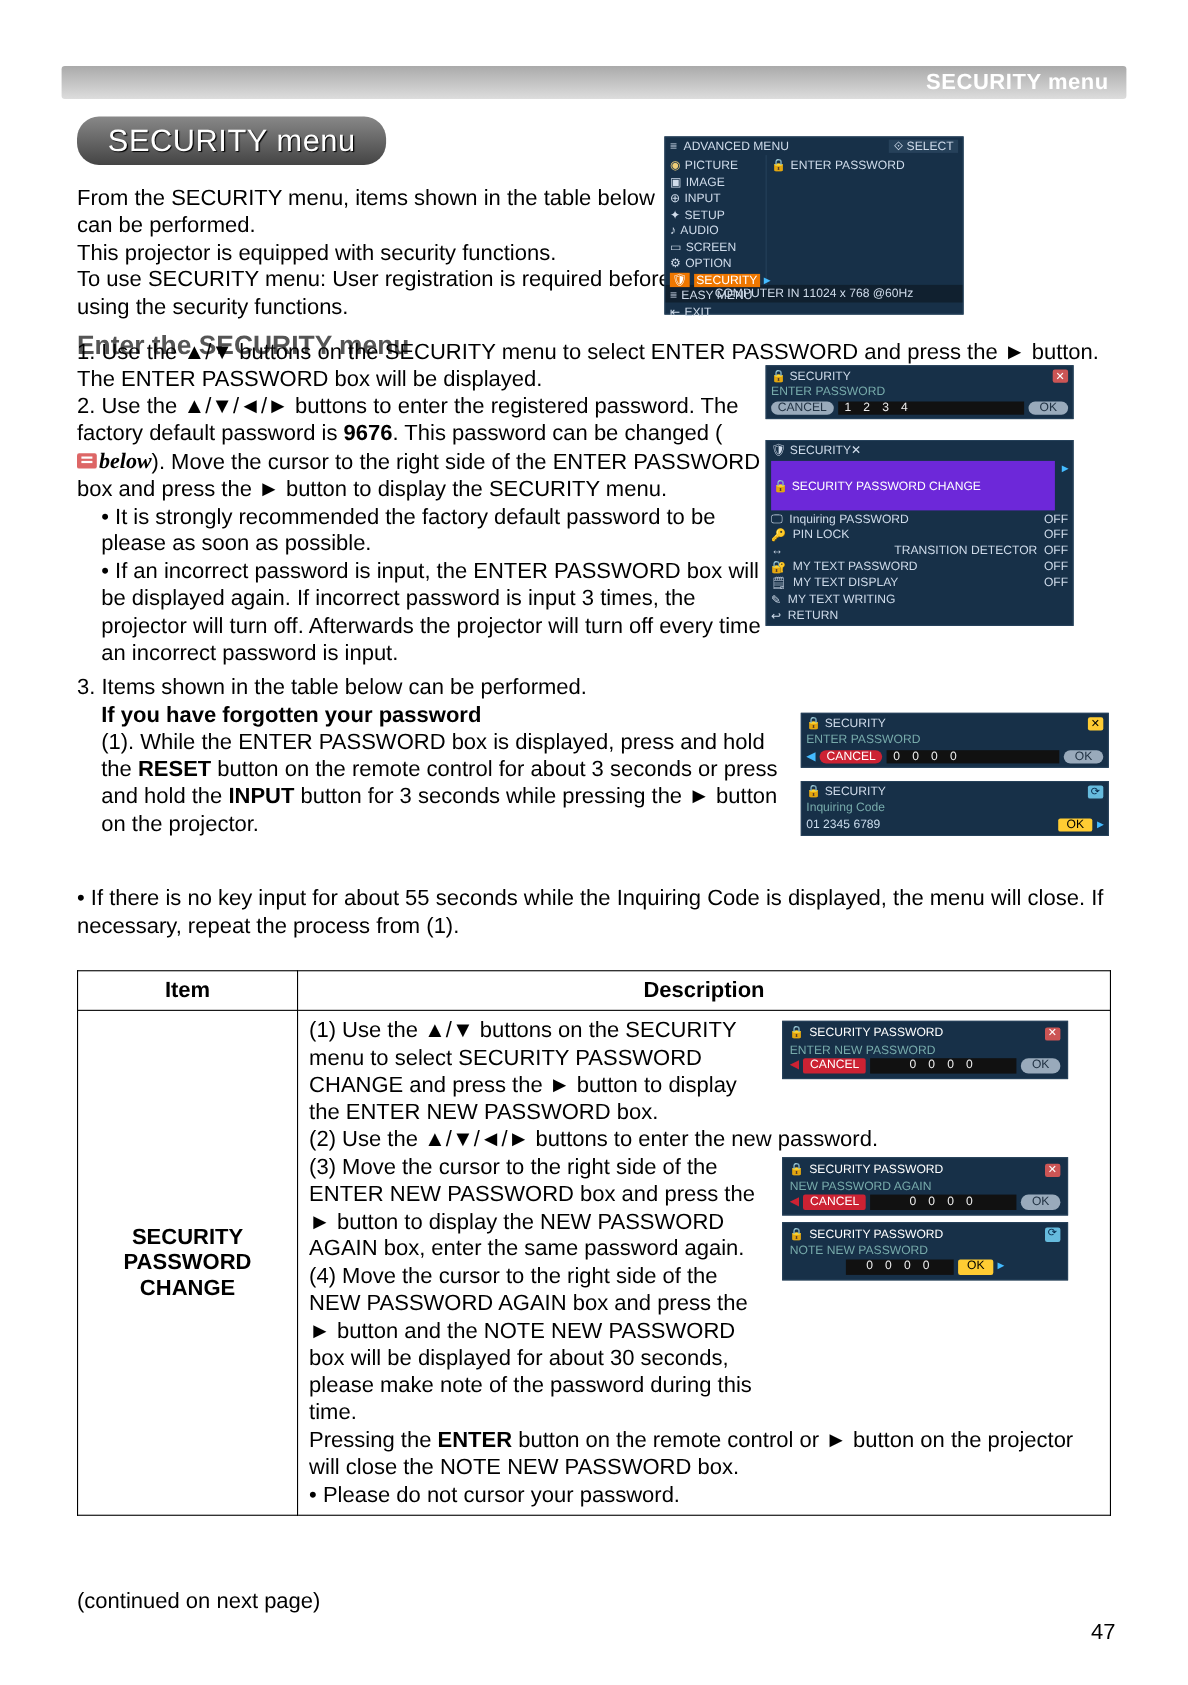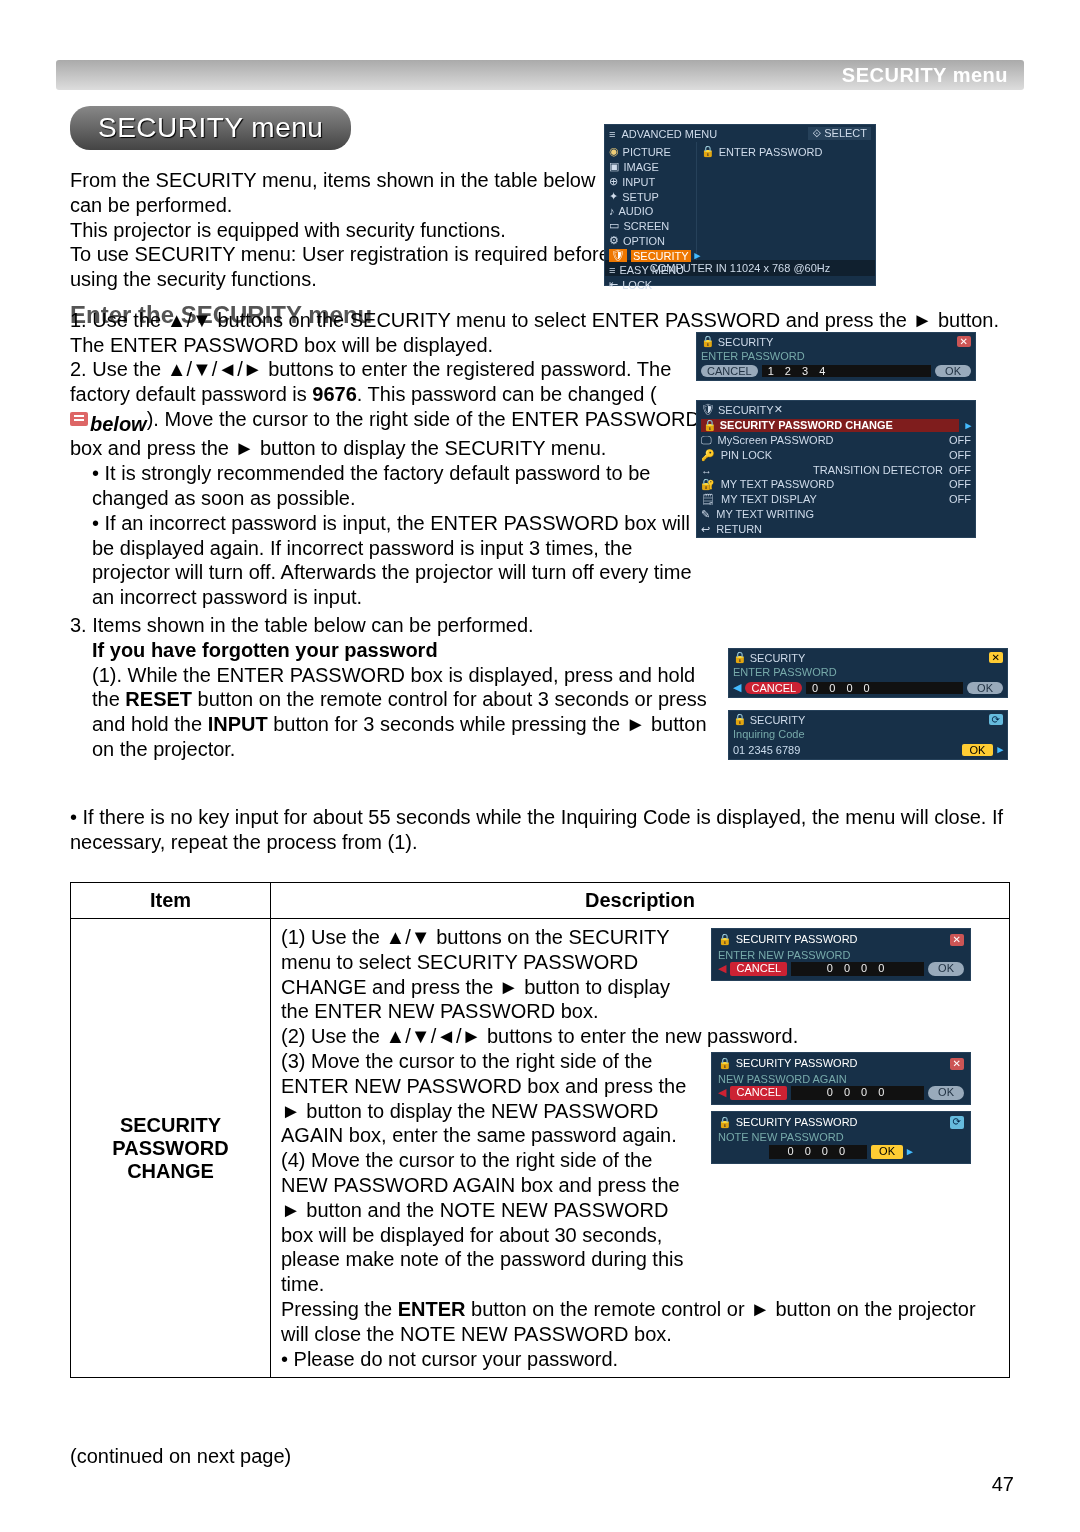--- a/index.html
+++ b/index.html
@@ -49,21 +49,21 @@
     line-height: 1.24;
   }
   .heading2 {
     font-weight: bold;
     color: #555;
     font-size: 24px;
     margin-top: 8px;
     margin-bottom: 4px;
   }
   .indent1 { padding-left: 22px; }
-  .cross-ref { display:inline-flex; align-items:flex-start; }
+  .cross-ref { display:inline-flex; align-items:center;font-family:Liberation Serif, serif; }
   .book-icon {
     display:inline-block; width:18px; height:14px;
     background: linear-gradient(#d66,#d66);
     border-radius:2px; margin-right:2px; position:relative;
   }
   .book-icon:before{content:""; position:absolute; left:4px; top:3px; width:10px; height:2px; background:#fff;}
   .book-icon:after{content:""; position:absolute; left:4px; top:7px; width:10px; height:2px; background:#fff;}
   .section3 {
     position: absolute;
     left: 70px; top: 613px; width: 920px;
@@ -127,21 +127,21 @@
   .fig2 { position:absolute; width:280px; background:#173048; color:#cfdbea; font-size:11px; border:1px solid #26415a;}
   .fig2 .hdr { display:flex; align-items:center; padding:2px 4px;}
   .fig2 .row2 { display:flex; align-items:center; gap:4px; padding:3px 4px;}
   .fig2 .cancel { background:#9ab; color:#234; padding:0 6px; border-radius:8px;}
   .fig2 .ok { background:#9ab; color:#234; padding:0 10px; border-radius:8px;}
   .fig2 .dig { background:#111; color:#eee; letter-spacing:4px; padding:0 6px; flex:1; text-align:left;}
   .fig2 .close-x { margin-left:auto; background:#c55; color:#fff; padding:0 3px; border-radius:2px; font-size:10px;}
   .fig3 { position:absolute; width:280px; background:#173048; color:#cfdbea; font-size:11px; border:1px solid #26415a;}
   .fig3 .hdr { display:flex; align-items:center; padding:2px 4px;}
   .fig3 .menu-row { display:flex; padding:1px 4px; gap:6px;}
-  .fig3 .top-row { background:#7f1d1d; color:#fff; padding:0 2px;font-weight:bold;}
+  .fig3 .top-row { background:#6d28d9; color:#fff; padding:16px 2px;}
   .chev { color:#4bf; font-weight:bold;}
   .lock-icon { color:#ec7; }
   .arrow-icon { color:#4bf;}
   .forgot-figs { position:absolute; right:72px; top:648px; width:280px;}
   .yellow-ok { color:#000; background:#fc3; padding:0 8px; border-radius:2px;}
   .sig-icon { color:#c23; }
 </style>
 </head>
 <body>
 
@@ -162,21 +162,21 @@
   <div><span>1. Use the ▲/▼ buttons on the SECURITY menu to select ENTER PASSWORD and press the ► button. The ENTER PASSWORD box will be displayed.</span></div>
 </div>
 
 <div style="position:absolute; left:70px; top:357px; width:630px; font-size:20px; line-height:1.24;">
   <div>
     <span>2. Use the ▲/▼/◄/► buttons to enter the registered password. The factory default password is </span><b>9676</b><span>. This password can be changed (</span><span class="cross-ref">
         <span class="book-icon"></span>
         <b><i>below</i></b>
       </span><span>). Move the cursor to the right side of the ENTER PASSWORD box and press the ► button to display the SECURITY menu.</span>
   </div>
-  <div class="indent1">• It is strongly recommended the factory default password to be changed as soon as possible.</div>
+  <div class="indent1">• It is strongly recommended the factory default password to be please as soon as possible.</div>
   <div class="indent1">• If an incorrect password is input, the ENTER PASSWORD box will be displayed again. If incorrect password is input 3 times, the projector will turn off. Afterwards the projector will turn off every time an incorrect password is input.</div>
 </div>
 
 <div class="section3">
   <div>3. Items shown in the table below can be performed.</div>
   <div class="forgot-head indent1">If you have forgotten your password</div>
   <div class="indent1" style="width:640px;">
     <span>(1). While the ENTER PASSWORD box is displayed, press and hold the </span><b>RESET</b><span> button on the remote control for about 3 seconds or press and hold the </span><b>INPUT</b><span> button for 3 seconds while pressing the ► button on the projector.</span>
   </div>
 </div>
@@ -223,21 +223,21 @@
           <span class="sec">🛡</span>
           <span class="sec">SECURITY</span>
           <span class="chev">▸</span>
         </div>
       <div class="itm">
           <span>≡</span>
           <span>EASY MENU</span>
         </div>
       <div class="itm">
           <span>⇤</span>
-          <span>LOCK</span>
+          <span>EXIT</span>
         </div>
     </div>
     <div class="list" style="flex:1;">
       <div class="itm">
           <span class="lock-icon">🔒</span>
           <span>ENTER PASSWORD</span>
         </div>
     </div>
   </div>
   <div class="foot">
@@ -257,21 +257,21 @@
 </div>
 
 <div class="fig3" style="left:696px; top:400px;">
   <div class="hdr"><span>🛡</span>&nbsp;<span>SECURITY</span><span class="close-x">✕</span></div>
   <div class="menu-row">
       <span class="top-row" style="flex:1;"><span>🔒</span> <span>SECURITY PASSWORD CHANGE</span></span>
       <span class="chev">▸</span>
     </div>
   <div class="menu-row">
       <span>🖵</span>
-      <span style="flex:1;">MyScreen PASSWORD</span>
+      <span style="flex:1;">Inquiring PASSWORD</span>
       <span>OFF</span>
     </div>
   <div class="menu-row">
       <span>🔑</span>
       <span style="flex:1;">PIN LOCK</span>
       <span>OFF</span>
     </div>
   <div class="menu-row">
       <span>↔</span>
       <span style="flex:1;text-align:right;">TRANSITION DETECTOR</span>

